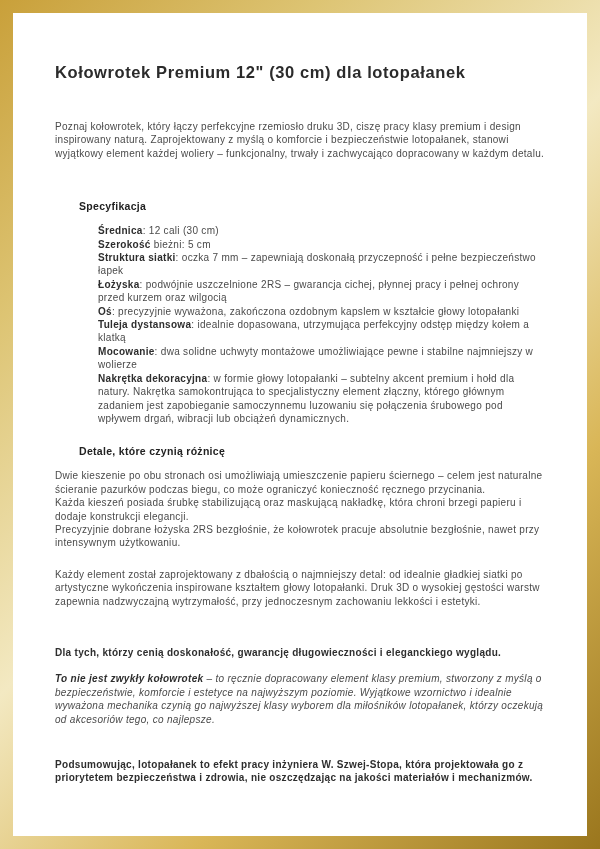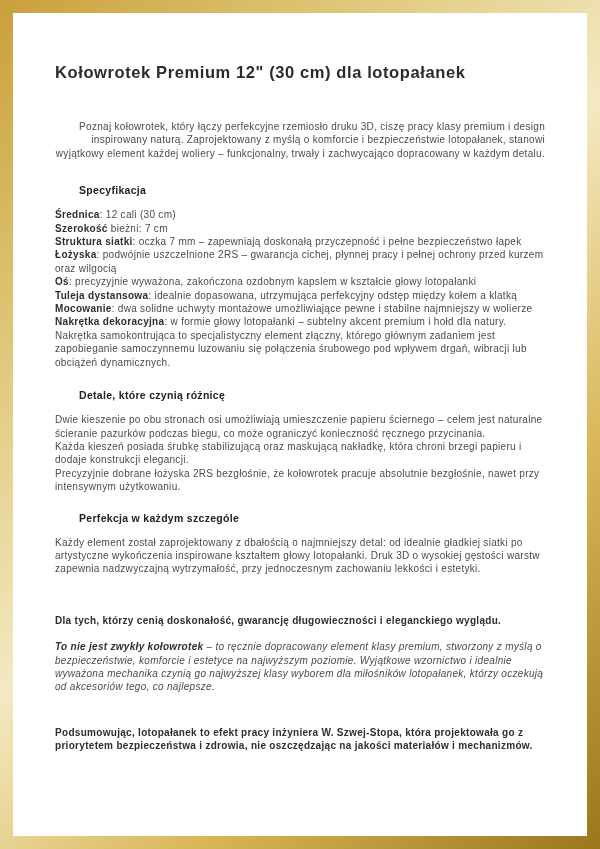--- a/index.html
+++ b/index.html
@@ -34,33 +34,33 @@
     color: #2b2b2b;
     margin-bottom: 38px;
   }
   p, .spec-item {
     font-size: 10px;
     line-height: 13.4px;
     letter-spacing: 0.3px;
     color: #4a4a4a;
   }
   .intro {
-    margin-bottom: 24px;
-    text-align: right;
+    margin-bottom: 40px;
   }
   h2.section-heading {
     font-size: 10.5px;
     font-weight: 700;
     letter-spacing: 0.3px;
     color: #222222;
     margin-bottom: 12px;
     margin-left: 24px;
   }
   .spec-list {
     margin-bottom: 20px;
+    margin-left: 43px;
   }
   .spec-item strong,
   .bold-lead,
   .bold-para {
     font-weight: 700;
     color: #2e2e2e;
   }
   .details-paragraphs {
     margin-bottom: 18px;
   }
@@ -83,38 +83,37 @@
   <div class="page">
 
     <h1 class="doc-title">Kołowrotek Premium 12" (30 cm) dla lotopałanek</h1>
 
     <p class="intro">Poznaj kołowrotek, który łączy perfekcyjne rzemiosło druku 3D, ciszę pracy klasy premium i design inspirowany naturą. Zaprojektowany z myślą o komforcie i bezpieczeństwie lotopałanek, stanowi wyjątkowy element każdej woliery – funkcjonalny, trwały i zachwycająco dopracowany w każdym detalu.</p>
 
     <h2 class="section-heading">Specyfikacja</h2>
 
     <div class="spec-list">
       <p class="spec-item"><strong>Średnica</strong><span>: 12 cali (30 cm)</span></p>
-      <p class="spec-item"><strong>Szerokość</strong><span> bieżni: 7 cm</span></p>
+      <p class="spec-item"><strong>Szerokość</strong><span> bieżni: 5 cm</span></p>
       <p class="spec-item"><strong>Struktura siatki</strong><span>: oczka 7 mm – zapewniają doskonałą przyczepność i pełne bezpieczeństwo łapek</span></p>
       <p class="spec-item"><strong>Łożyska</strong><span>: podwójnie uszczelnione 2RS – gwarancja cichej, płynnej pracy i pełnej ochrony przed kurzem oraz wilgocią</span></p>
       <p class="spec-item"><strong>Oś</strong><span>: precyzyjnie wyważona, zakończona ozdobnym kapslem w kształcie głowy lotopałanki</span></p>
       <p class="spec-item"><strong>Tuleja dystansowa</strong><span>: idealnie dopasowana, utrzymująca perfekcyjny odstęp między kołem a klatką</span></p>
       <p class="spec-item"><strong>Mocowanie</strong><span>: dwa solidne uchwyty montażowe umożliwiające pewne i stabilne najmniejszy w wolierze</span></p>
       <p class="spec-item"><strong>Nakrętka dekoracyjna</strong><span>: w formie głowy lotopałanki – subtelny akcent premium i hołd dla natury. Nakrętka samokontrująca to specjalistyczny element złączny, którego głównym zadaniem jest zapobieganie samoczynnemu luzowaniu się połączenia śrubowego pod wpływem drgań, wibracji lub obciążeń dynamicznych.</span></p>
     </div>
 
     <h2 class="section-heading">Detale, które czynią różnicę</h2>
 
     <div class="details-paragraphs">
       <p>Dwie kieszenie po obu stronach osi umożliwiają umieszczenie papieru ściernego – celem jest naturalne ścieranie pazurków podczas biegu, co może ograniczyć konieczność ręcznego przycinania.</p>
       <p>Każda kieszeń posiada śrubkę stabilizującą oraz maskującą nakładkę, która chroni brzegi papieru i dodaje konstrukcji elegancji.</p>
       <p>Precyzyjnie dobrane łożyska 2RS bezgłośnie, że kołowrotek pracuje absolutnie bezgłośnie, nawet przy intensywnym użytkowaniu.</p>
     </div>
 
-    <h2 class="section-heading">Perfekcja w każdym szczególe</h2>
 
     <p class="perfection-para">Każdy element został zaprojektowany z dbałością o najmniejszy detal: od idealnie gładkiej siatki po artystyczne wykończenia inspirowane kształtem głowy lotopałanki. Druk 3D o wysokiej gęstości warstw zapewnia nadzwyczajną wytrzymałość, przy jednoczesnym zachowaniu lekkości i estetyki.</p>
 
     <p class="bold-para">Dla tych, którzy cenią doskonałość, gwarancję długowieczności i eleganckiego wyglądu.</p>
 
     <p class="premium-para"><strong class="bold-lead">To nie jest zwykły kołowrotek</strong><span> – to ręcznie dopracowany element klasy premium, stworzony z myślą o bezpieczeństwie, komforcie i estetyce na najwyższym poziomie. Wyjątkowe wzornictwo i idealnie wyważona mechanika czynią go najwyższej klasy wyborem dla miłośników lotopałanek, którzy oczekują od akcesoriów tego, co najlepsze.</span></p>
 
     <p class="bold-para">Podsumowując, lotopałanek to efekt pracy inżyniera W. Szwej-Stopa, która projektowała go z priorytetem bezpieczeństwa i zdrowia, nie oszczędzając na jakości materiałów i mechanizmów.</p>
 
   </div>

